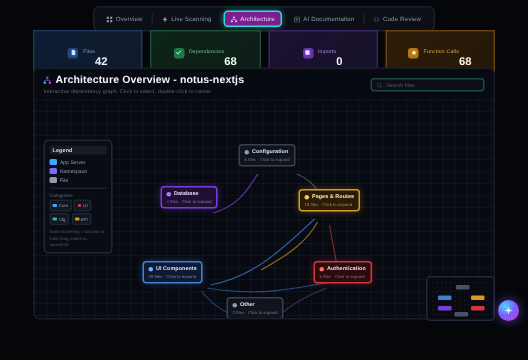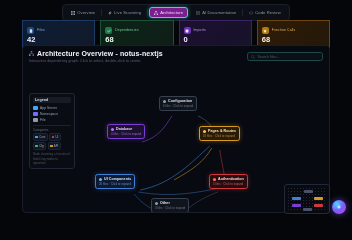--- a/index.html
+++ b/index.html
@@ -39,21 +39,21 @@
   .navdiv { width:1px; height:7px; background:#1d2230; }
 
   
   .stats {
     position: absolute; left: 22px; top: 20px;
     width: 308px; display: flex; gap: 5px;
   }
   .card {
     flex: 1; height: 21px; border-radius: 0;
     padding: 14px 4px; position: relative; overflow: hidden;
-    display: flex; flex-direction: column; justify-content: center;
+    display: flex; flex-direction: row; justify-content: center;
   }
   .card .row { display: flex; align-items: center; gap: 3px; }
   .card .badge {
     width: 7px; height: 7px; border-radius: 2px; flex: none;
     display: flex; align-items: center; justify-content: center;
   }
   .card .badge svg { width: 4px; height: 4px; display: block; }
   .card .lbl { font-size: 3.4px; letter-spacing: .15px; line-height: 1; }
   .card .val { font-size: 7.5px; font-weight: bold; line-height: 1; margin-top: 1.5px; }
 

